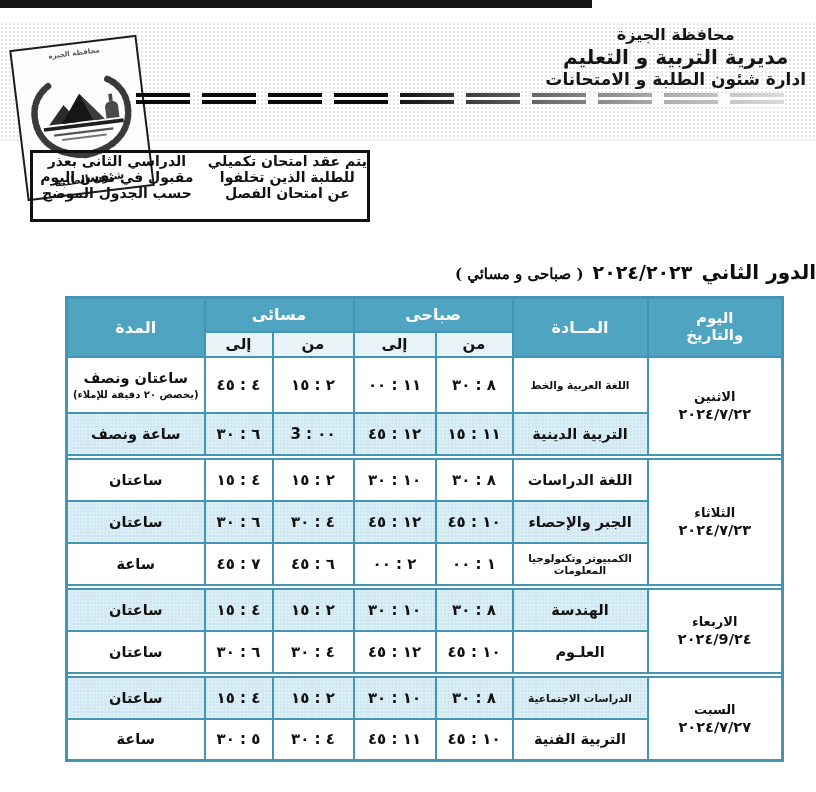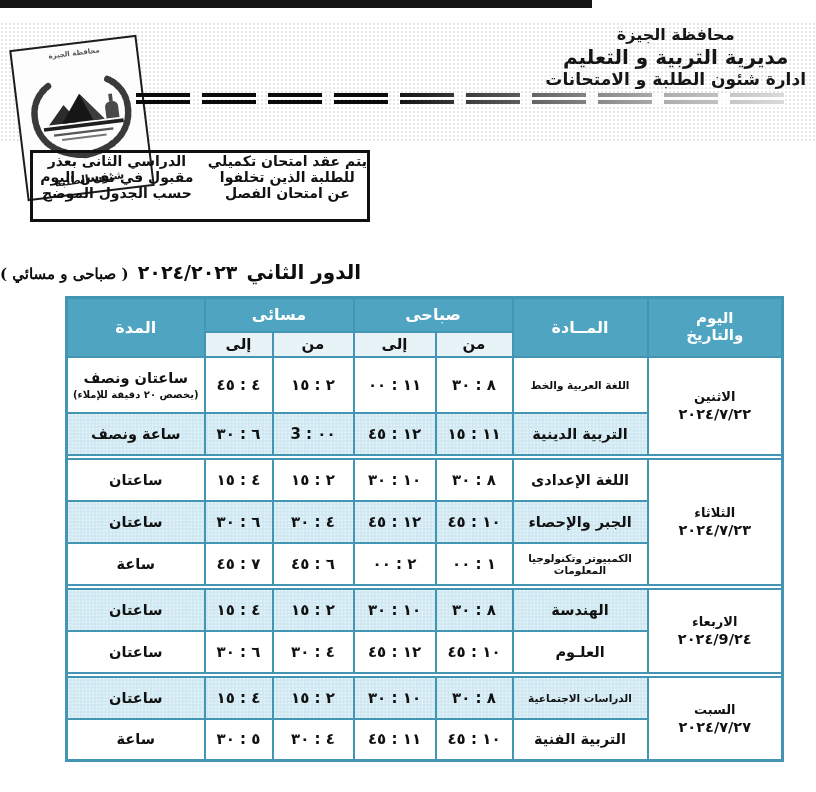--- a/index.html
+++ b/index.html
@@ -49,21 +49,21 @@
     border:3px solid #101010; direction:rtl; text-align:center;
     display:flex; flex-direction:row; justify-content:center; gap:7px;
     font-size:14px; font-weight:700; color:#111;
   }
   
   .title1 {
     position:absolute; top:228px; left:0; width:816px; text-align:center;
     direction:rtl; font-size:21px; font-weight:700; color:#0d0d0d;
   }
   .title2 {
-    position:absolute; top:260px; left:0; width:816px; text-align:left;
+    position:absolute; top:260px; left:0; width:816px; text-align:right;
     direction:rtl; color:#0d0d0d;
   }
   .title2 .round { font-size:20px; font-weight:700; }
   .title2 .years { font-size:19px; font-weight:700; direction:ltr; unicode-bidi:isolate; margin:0 4px; }
   .title2 .shift { font-size:15px; font-weight:700; font-family:"DejaVu Serif", serif; }
   
   table.schedule {
     position:absolute; left:65px; top:296px; width:716px;
     border-collapse:collapse; table-layout:fixed; direction:rtl;
     border:3px solid #4296b4;
@@ -203,21 +203,21 @@
           </td>
         </tr>
         <tr class="group-sep">
           <td colspan="7"></td>
         </tr>
         <tr>
           <td rowspan="3" class="day-cell">
             <div class="day-name">الثلاثاء</div>
             <div class="day-date">٢٠٢٤/٧/٢٣</div>
           </td>
-          <td class="subject">اللغة الإعدادى</td>
+          <td class="subject">اللغة الدراسات</td>
           <td class="time">٨ : ٣٠</td>
           <td class="time">١٠ : ٣٠</td>
           <td class="time">٢ : ١٥</td>
           <td class="time">٤ : ١٥</td>
           <td class="duration">
             <div>ساعتان</div>
           </td>
         </tr>
         <tr class="alt">
           <td class="subject">الجبر والإحصاء</td>

